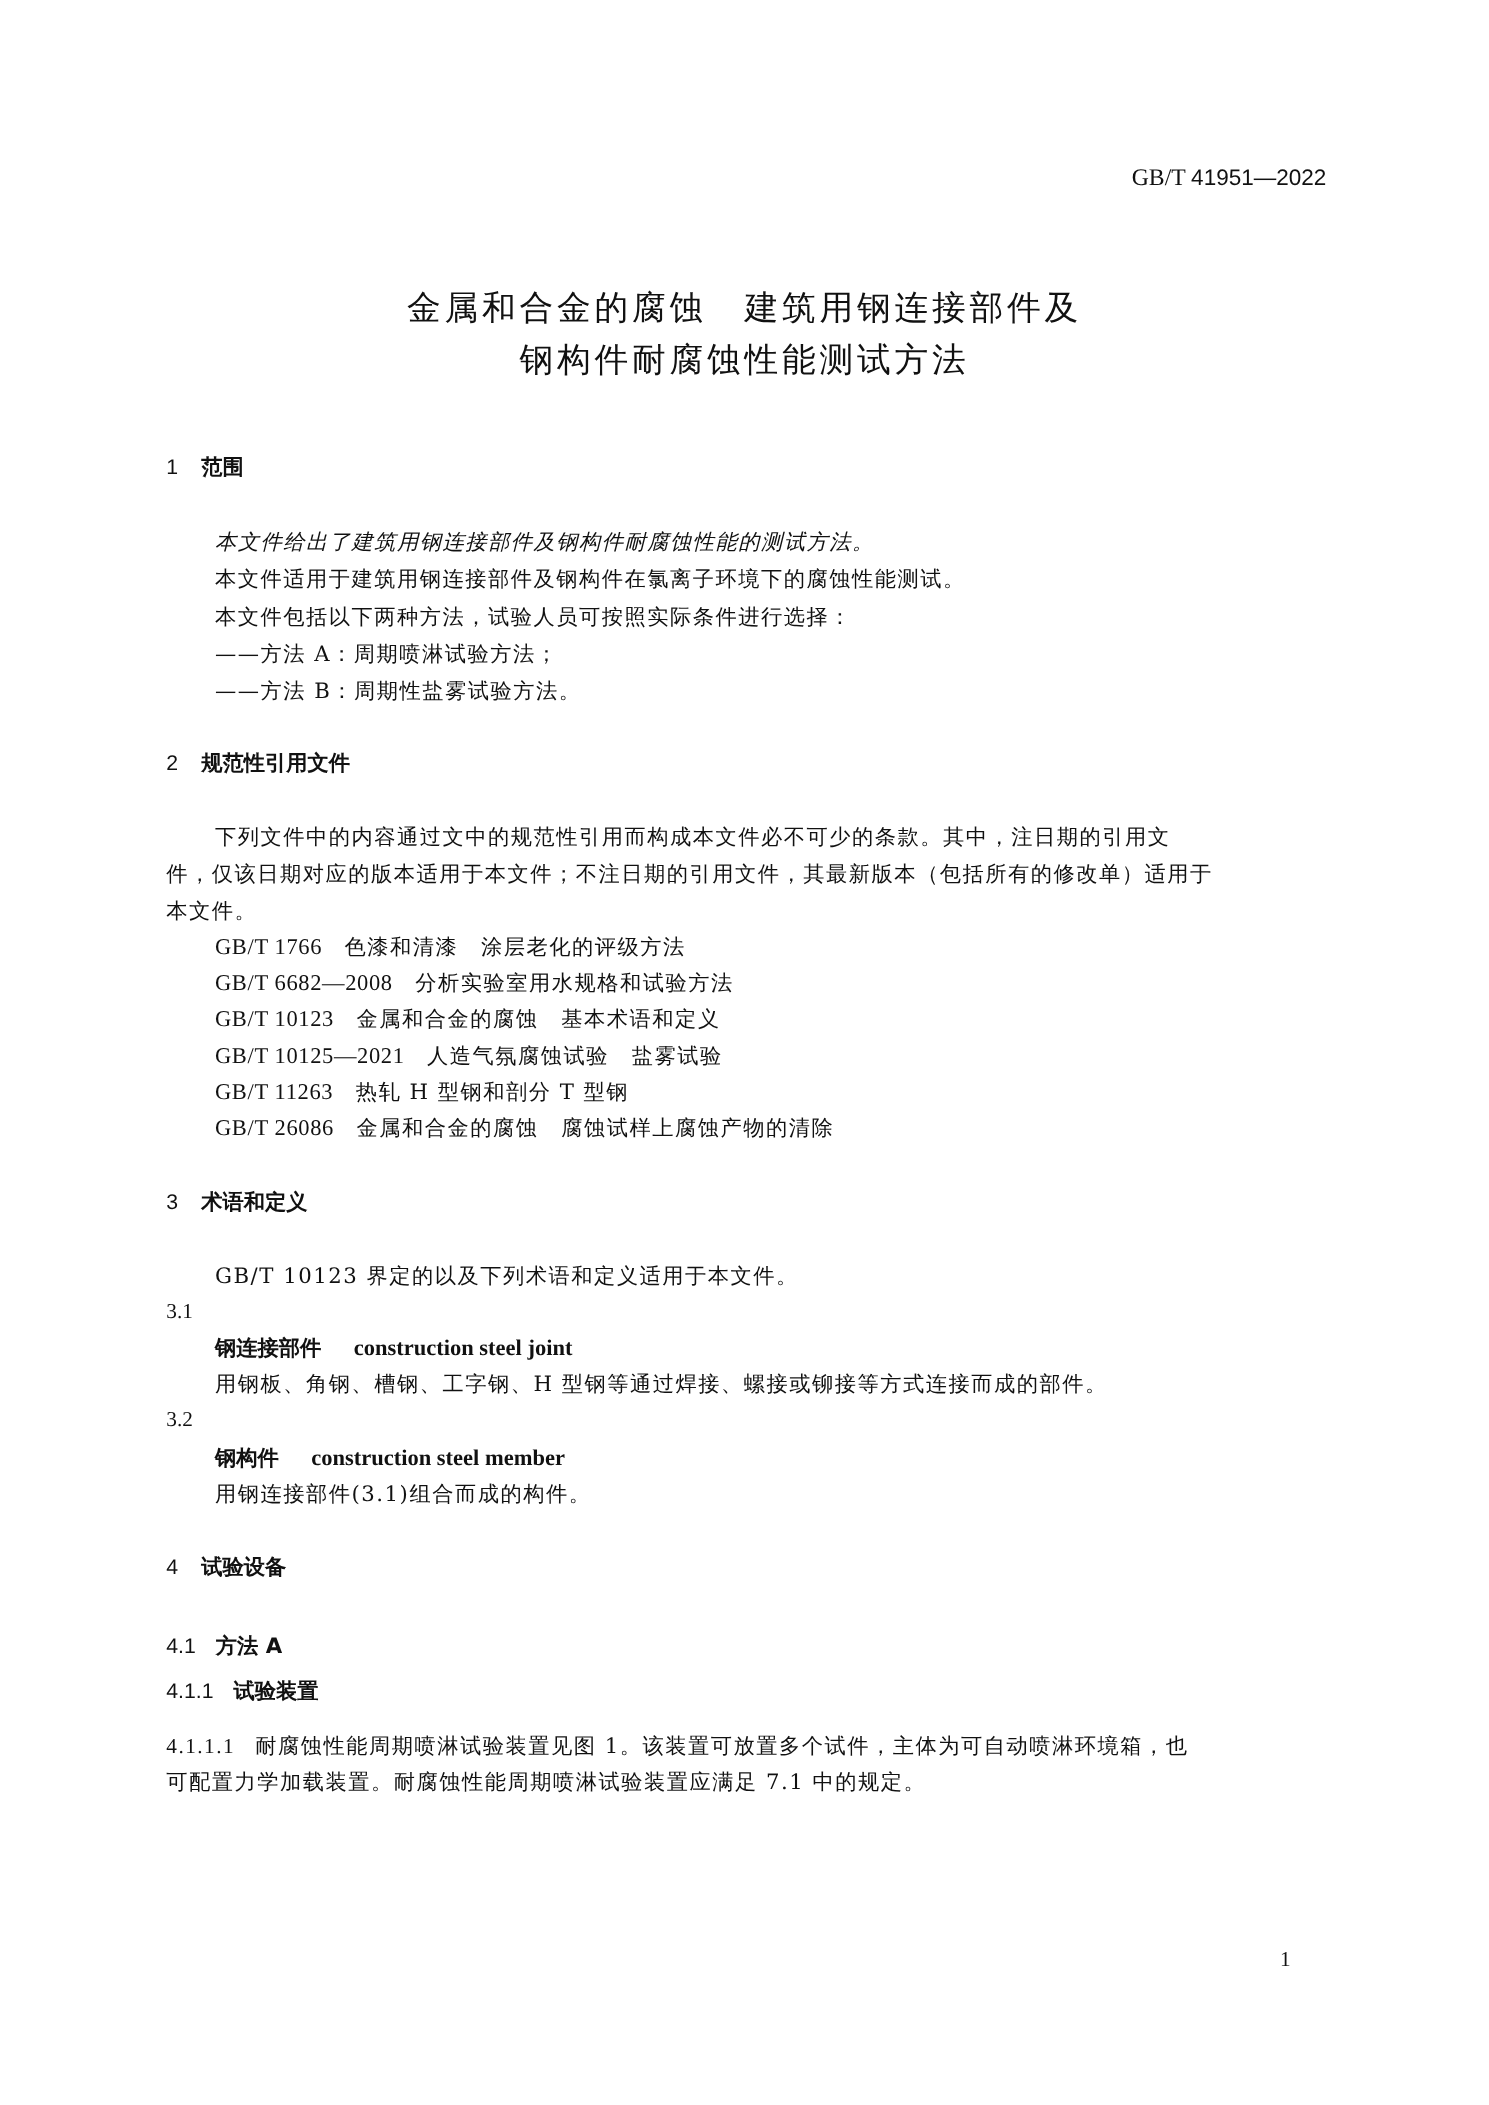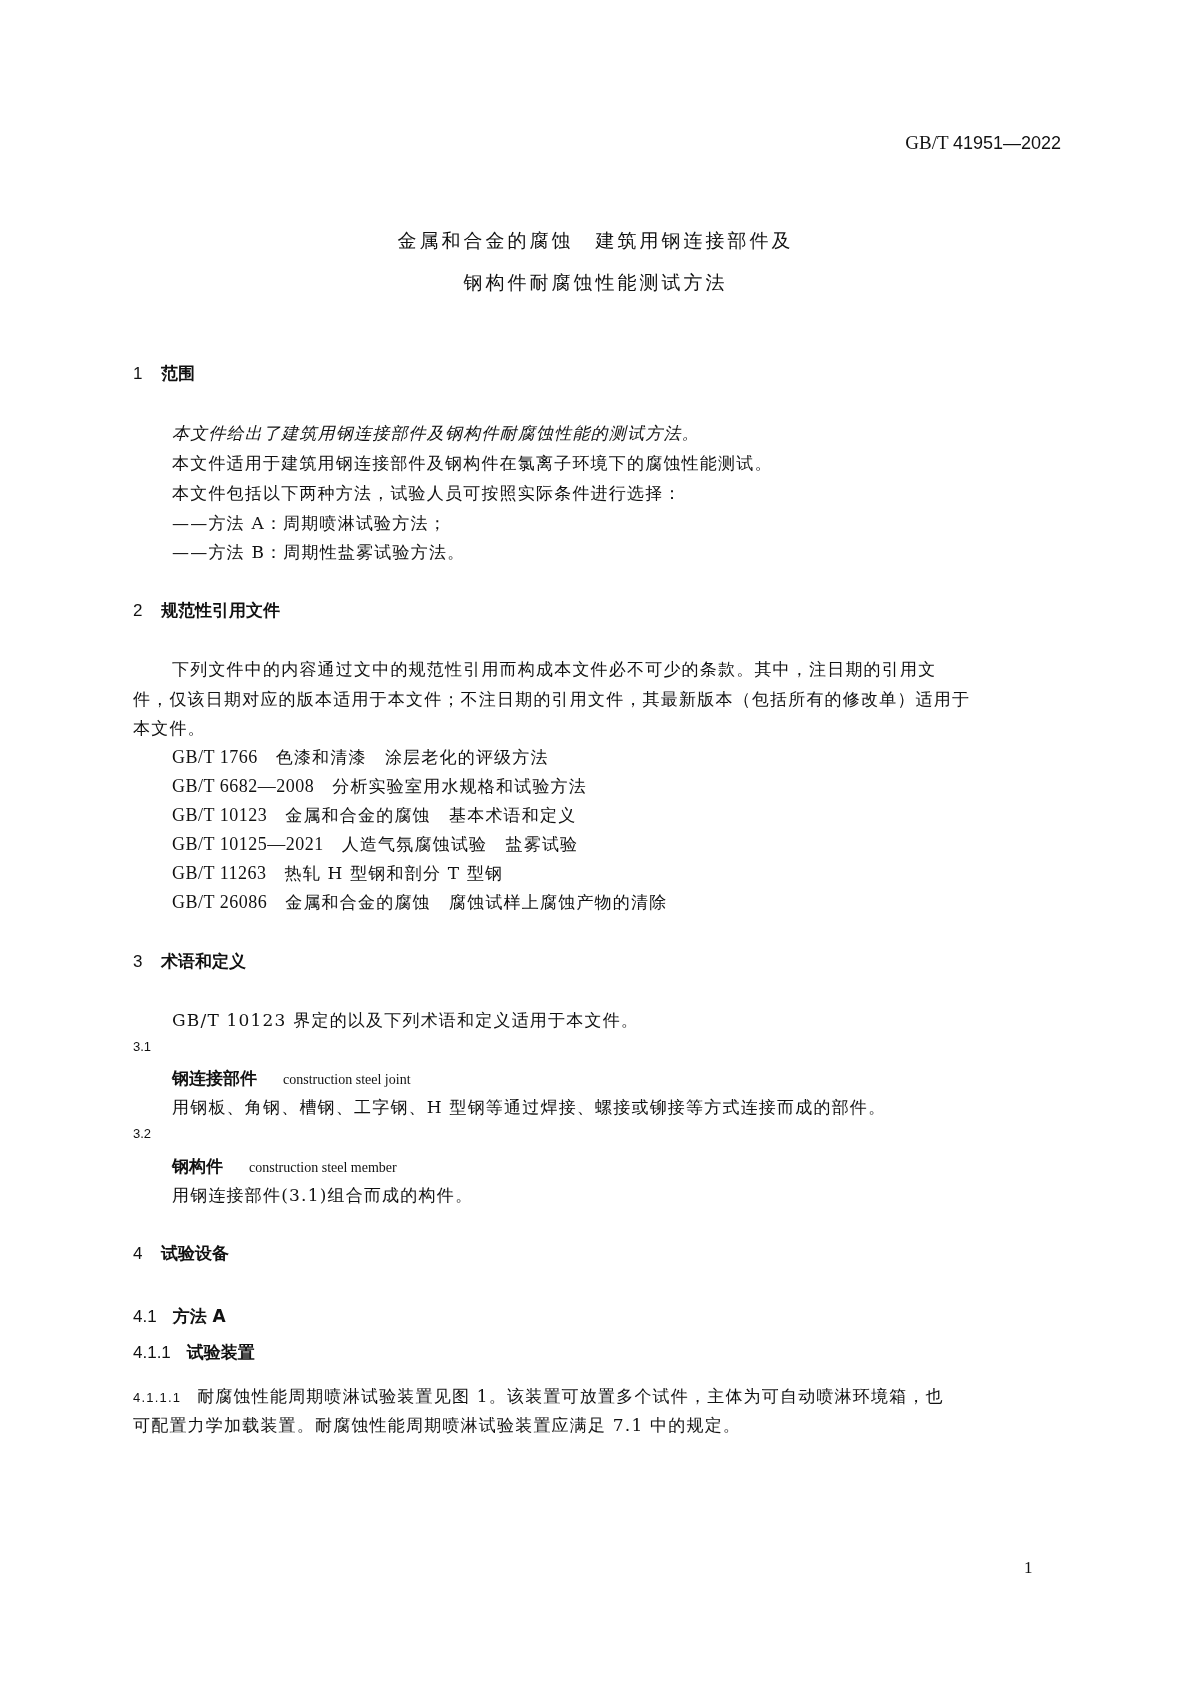--- a/index.html
+++ b/index.html
@@ -1,29 +1,29 @@
 <!DOCTYPE html>
 <html><head>
 <meta charset="utf-8">
 <style>
   html, body { margin: 0; padding: 0; background: #ffffff; }
   body { width: 1191px; height: 1684px; position: relative; overflow: hidden; color: #111; }
   .abs { position: absolute; white-space: nowrap; }
   .std-code { left: 0; width: 1061px; top: 132px; text-align: right; font-size: 17px; }
   .std-code .gb { font-family: "Liberation Serif", serif; font-weight: normal; font-size: 19px; }
   .std-code .num { font-family: "Liberation Sans", sans-serif; font-size: 18px; }
-  .title { left: 0; width: 1191px; text-align: center; font-size: 19px; letter-spacing: 3px; font-family: "DejaVu Sans", sans-serif; }
+  .title { left: 0; width: 1191px; text-align: center; font-size: 27px; letter-spacing: 3px; font-family: "DejaVu Sans", sans-serif; }
   .heading { font-family: "DejaVu Sans", sans-serif; font-size: 17px; font-weight: bold; }
   .heading .num { display: inline-block; width: 28px; font-weight: normal; font-family: "Liberation Sans", sans-serif; }
   .heading .num-w { display: inline-block; font-weight: normal; font-family: "Liberation Sans", sans-serif; margin-right: 16px; }
   .body { font-family: "DejaVu Serif", serif; font-size: 17px; letter-spacing: 1.2px; }
   .ref .code { display: inline-block; margin-right: 18px; font-family: "Liberation Serif", serif; font-size: 18px; letter-spacing: 0.5px; }
   .term { font-family: "DejaVu Sans", sans-serif; font-size: 17px; font-weight: bold; }
-  .term .en { font-family: "Liberation Serif", serif; font-weight: normal; font-size: 14px; margin-left: 26px; }
-  .clause-num { font-family: Liberation Sans, sans-serif; font-size: 13px; }
+  .term .en { font-family: "Liberation Serif", serif; font-weight: bold; font-size: 18px; margin-left: 26px; }
+  .clause-num { font-family: Liberation Serif, serif; font-size: 17px; }
   .page-num { left: 1024px; top: 1558px; font-family: "Liberation Serif", serif; font-size: 17px; }
 </style>
 </head>
 <body>
 
 <div class="abs std-code">
   <span class="gb">GB/T</span>
   <span class="num">41951—2022</span>
 </div>
 

